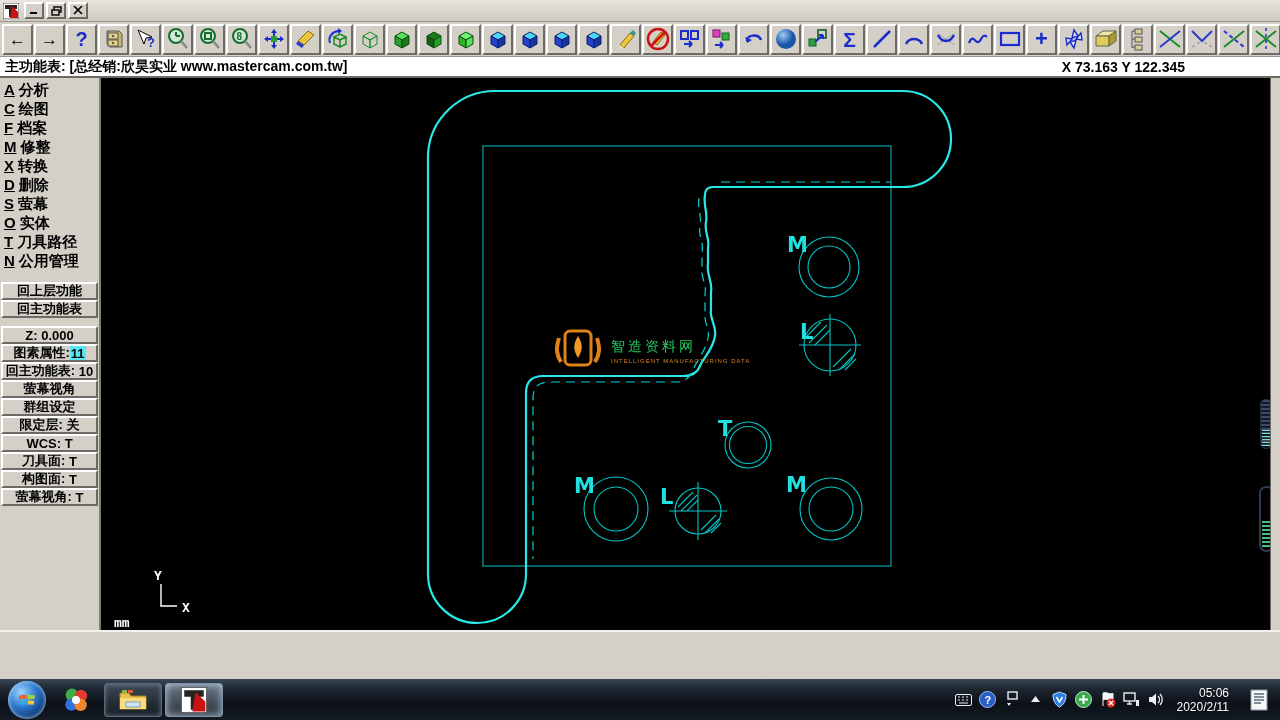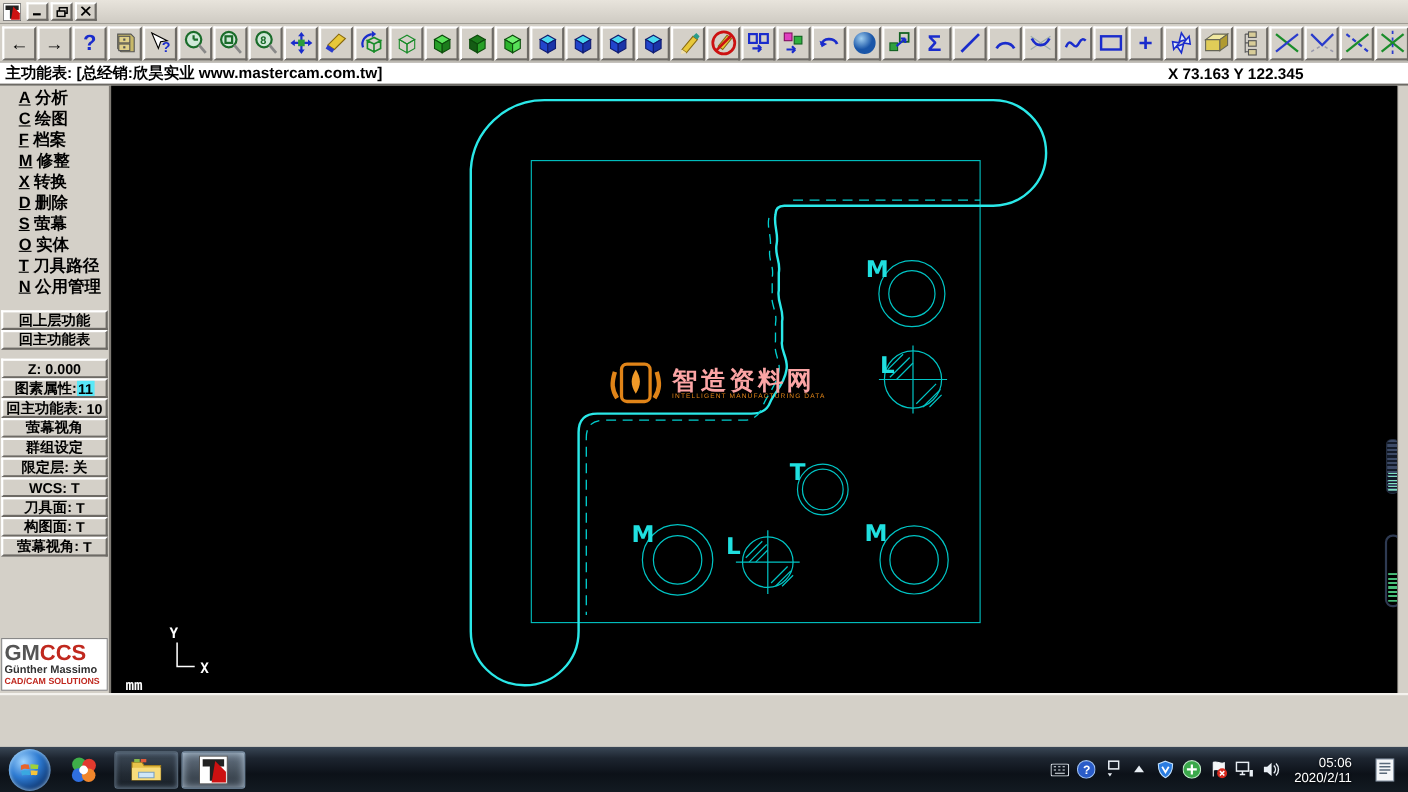--- a/index.html
+++ b/index.html
@@ -29,40 +29,40 @@
   
   .menubar { height:21px; background:#ffffff; border-bottom:2px solid #6d6a65; display:flex;
              align-items:center; padding:0 5px; flex:0 0 auto; }
   .prompt-text { font-size:14px; font-weight:bold; color:#000; flex:1; white-space:nowrap; }
   .coords { font-size:14px; font-weight:bold; color:#000; margin-right:90px; white-space:nowrap; }
 
   
   .main { flex:1; display:flex; min-height:0; }
   .sidebar { width:101px; flex:0 0 auto; background:#d4d0c8; border-right:2px solid #807c76;
              display:flex; flex-direction:column; padding:2px 1px 0 1px; }
-  .menu-item { font-size:15px; font-weight:bold; color:#000; line-height:19px; padding-left:16px;
+  .menu-item { font-size:15px; font-weight:bold; color:#000; line-height:19px; padding-left:3px;
                white-space:nowrap; cursor:default; }
   .menu-item u { text-decoration:underline; margin-right:4px; }
   .side-gap { height:12px; }
   .sbtn { height:18px; background:#d4d0c8; border:2px solid; border-color:#fff #6d6a65 #6d6a65 #fff;
           font-size:13px; font-weight:bold; color:#000; display:flex; align-items:center;
           justify-content:center; margin-bottom:0; white-space:nowrap; overflow:hidden; }
   .sbtn .hl { background:#58e8f8; padding:0 1px; }
   .gmccs { margin-top:auto; margin-bottom:2px; background:#fff; border:1px solid #888; padding:3px 2px;
            text-align:left; }
   .gmccs-1 { font-size:20px; font-weight:bold; letter-spacing:0; line-height:20px; }
   .gmccs-1 .gm { color:#555; } .gmccs-1 .ccs { color:#c0281e; }
   .gmccs-2 { font-size:10px; font-weight:bold; color:#333; line-height:11px; }
   .gmccs-3 { font-size:8px; font-weight:bold; color:#c0281e; line-height:9px; }
 
   .viewport { flex:1; position:relative; background:#000; overflow:hidden; }
   .edge { width:10px; flex:0 0 auto; background:#d4d0c8; border-left:1px solid #6d6a65; }
 
   .watermark { position:absolute; left:452px; top:250px; display:flex; align-items:center; gap:8px; }
-  .wm-text-main { font-size:23px; font-weight:bold; color:#fca5a5; letter-spacing:3px; line-height:24px; }
+  .wm-text-main { font-size:14px; font-weight:normal; color:#22c55e; letter-spacing:3px; line-height:24px; }
   .wm-text-sub { font-size:6px; color:#e08418; letter-spacing:1px; }
 
   .pill1 { position:absolute; right:-2px; top:321px; width:12px; height:50px; border-radius:5px;
            background:repeating-linear-gradient(180deg,#3c4a66 0 2px,#121a28 2px 4px);
            border:1px solid #222c3e; }
   .pill1::after { content:""; position:absolute; left:1px; right:1px; bottom:2px; height:16px;
            background:repeating-linear-gradient(180deg,#7fe0c0 0 1px,transparent 1px 3px); }
   .pill2 { position:absolute; right:-4px; top:408px; width:15px; height:66px; border-radius:7px;
            border:2px solid #2e3a52; }
   .pill2::after { content:""; position:absolute; left:1px; right:1px; bottom:3px; height:26px;
@@ -512,25 +512,20 @@
           </div>
           <div class="sbtn">
             <span>构图面:</span>
             <span>&nbsp;T</span>
           </div>
           <div class="sbtn">
             <span>萤幕视角:</span>
             <span>&nbsp;T</span>
           </div>
         </div>
-      <div class="gmccs">
-        <div class="gmccs-1"><span class="gm">GM</span><span class="ccs">CCS</span></div>
-        <div class="gmccs-2">Günther Massimo</div>
-        <div class="gmccs-3">CAD/CAM SOLUTIONS</div>
-      </div>
     </div>
 
     <div class="viewport">
       <svg width="1167" height="551" viewBox="0 0 1167 551" style="position:absolute;left:0;top:0">
 
         <rect x="382" y="68" width="408" height="420" fill="none" stroke="#00c4c4" stroke-width="1"></rect>
 
         <path d="M 327 76
              A 67 67 0 0 1 394 13
              L 802 13

